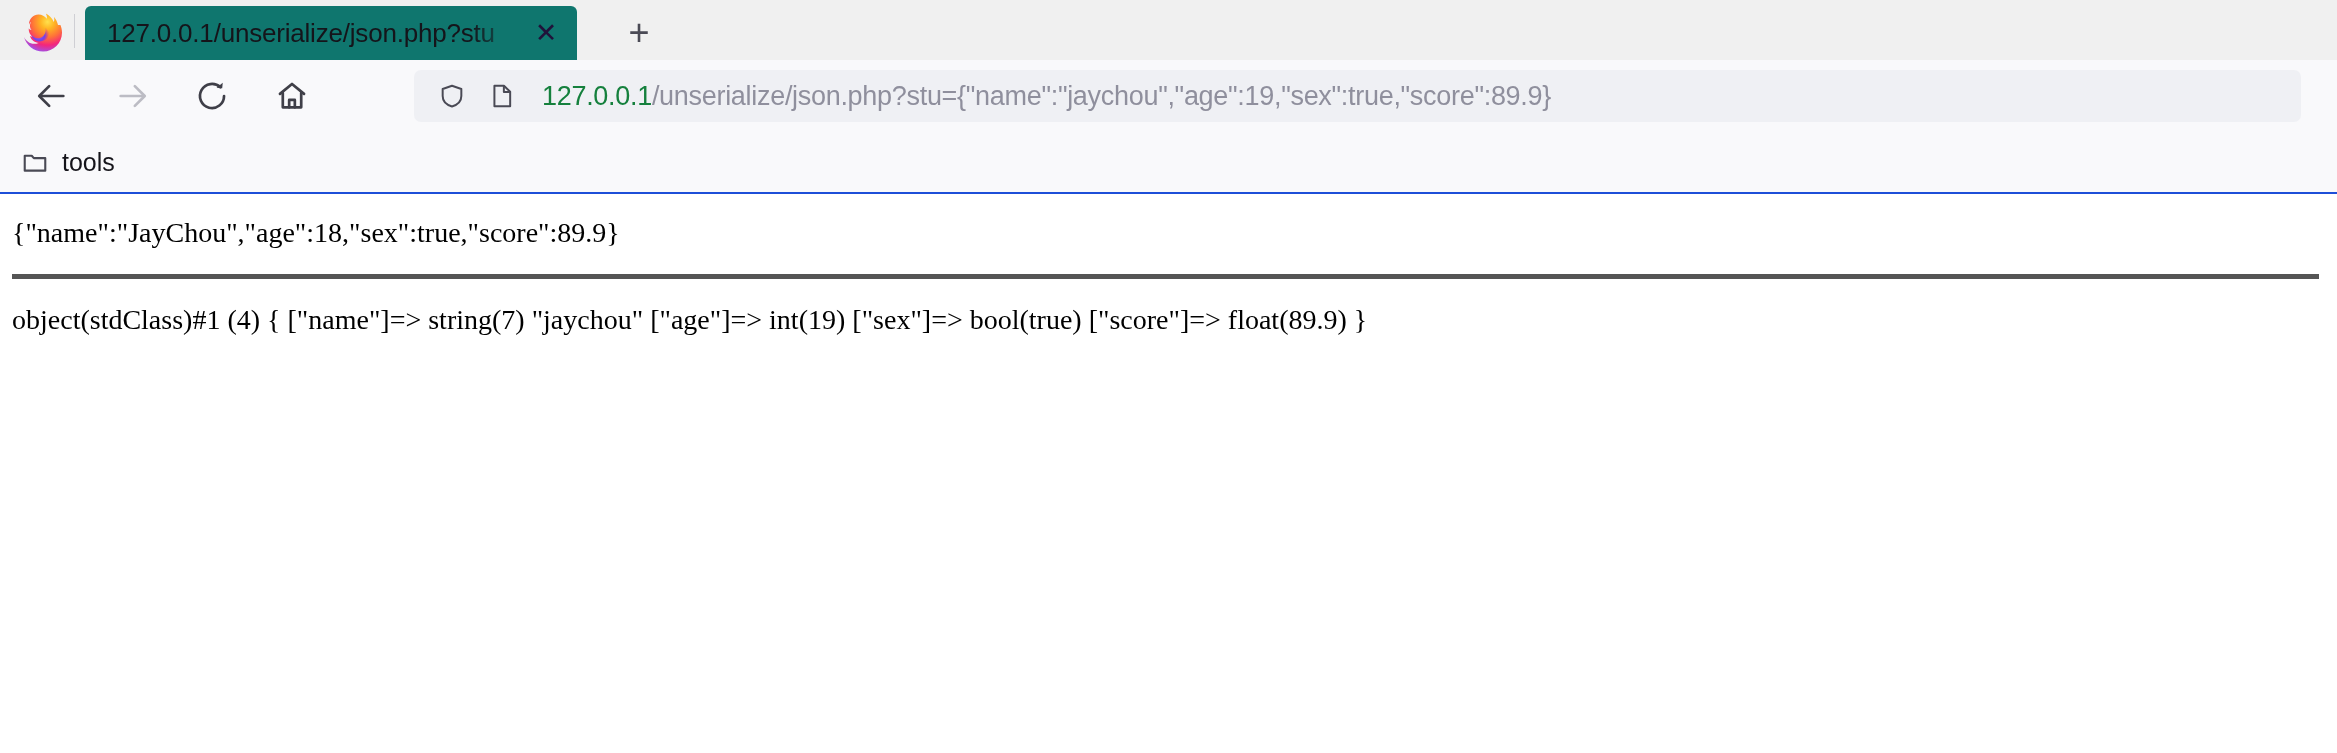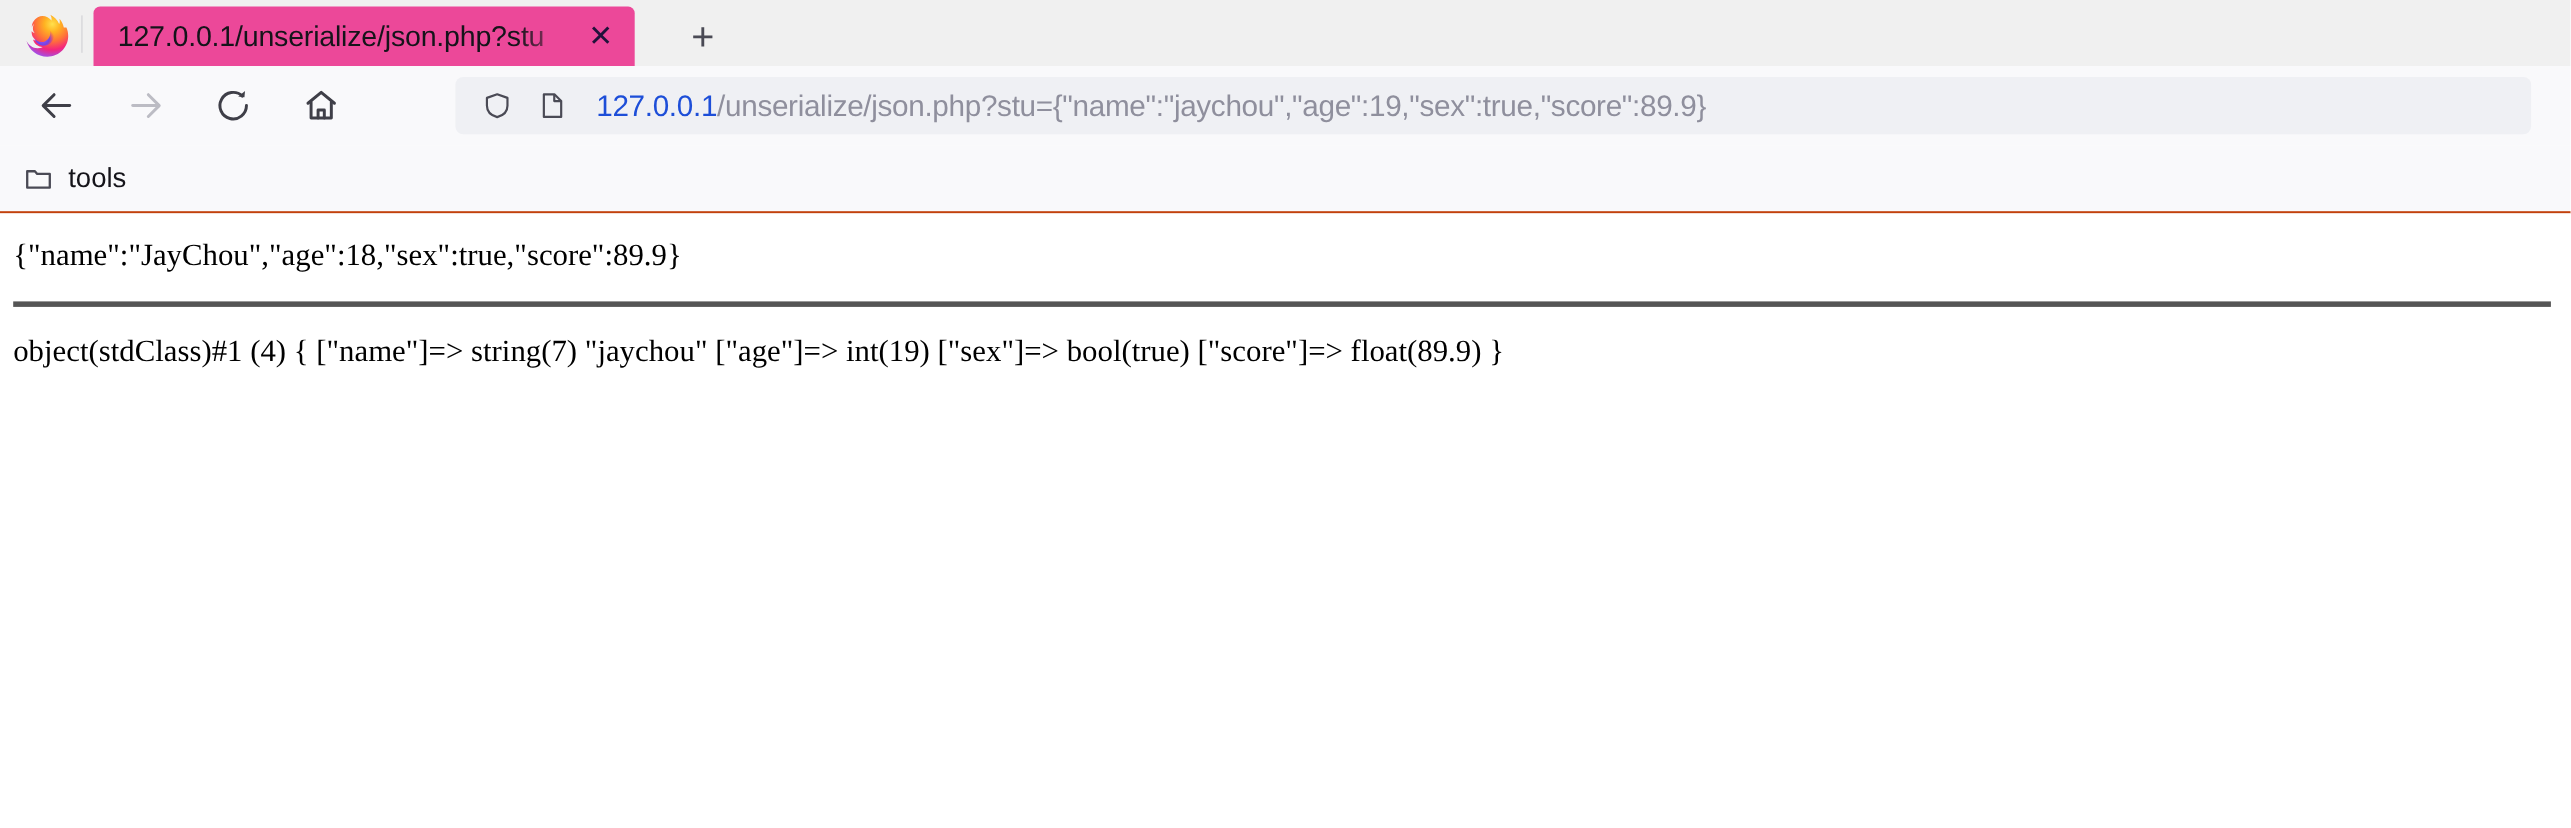--- a/index.html
+++ b/index.html
@@ -28,21 +28,21 @@
   .tabstrip-sep {
     width: 1px; height: 34px;
     background: #cfcfd4;
     margin: 0 0 12px 0;
     flex: none;
   }
   .tab {
     height: 54px;
     width: 492px;
     margin-left: 10px;
-    background: #ec4899;
+    background: #0f766e;
     border-radius: 6px 6px 0 0;
     display: flex;
     align-items: center;
     padding: 0 14px 0 22px;
     position: relative;
     flex: none;
   }
   .tab-title {
     flex: 1;
     font-size: 26px;
@@ -107,28 +107,28 @@
     flex: none;
   }
   .url-icon + .url-icon { margin-left: 10px; }
   .url-text {
     margin-left: 20px;
     font-size: 27px;
     white-space: nowrap;
     overflow: hidden;
     letter-spacing: -0.3px;
   }
-  .url-host { color: #1d4ed8; margin-top: 20px; }
+  .url-host { color: #15803d; margin-top: 20px; }
   .url-path { color: #8f8f9d; }
 
   
   .bookmarks {
     height: 62px;
     background: #f9f9fb;
-    border-bottom: 2px solid #c2410c;
+    border-bottom: 2px solid #1d4ed8;
     display: flex;
     align-items: center;
     padding-left: 8px;
   }
   .bm {
     display: flex;
     align-items: center;
     height: 44px;
     padding: 0 12px;
     border-radius: 5px;

